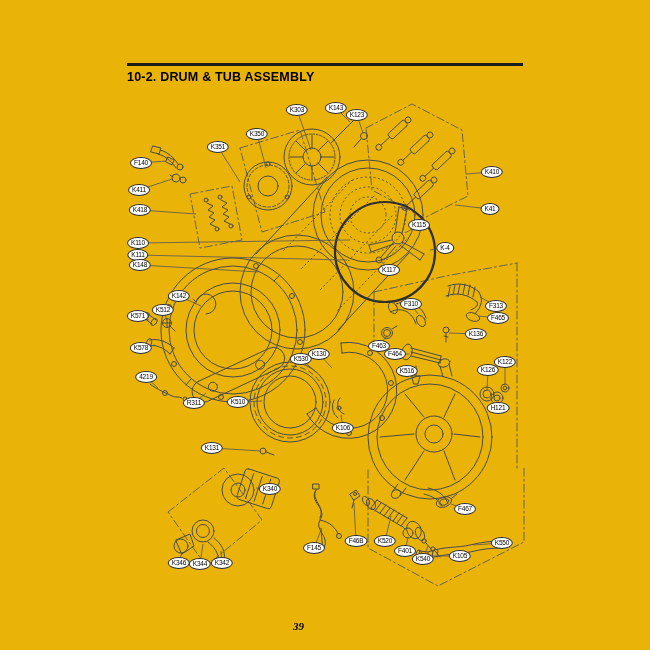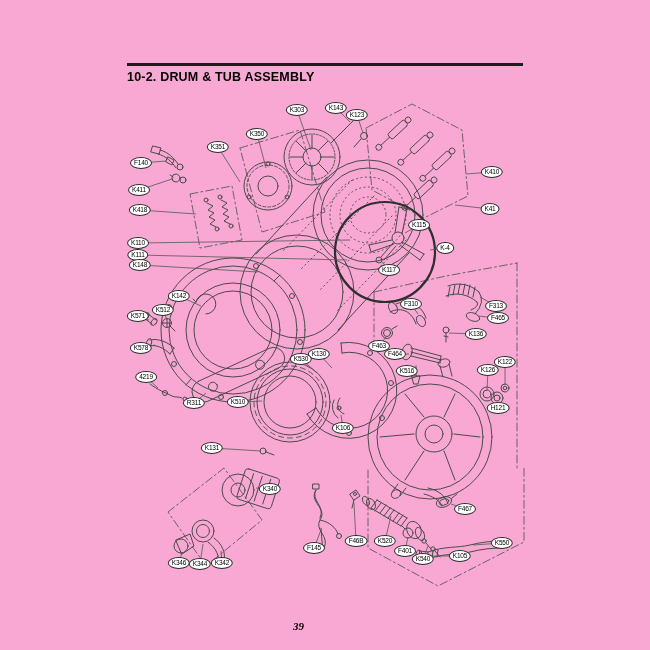--- a/index.html
+++ b/index.html
@@ -1,16 +1,16 @@
 <!DOCTYPE html>
 <html><head>
 <meta charset="utf-8">
 <style>
   html,body{margin:0;padding:0;background:#ffffff;}
-  .page{position:relative;width:650px;height:650px;background:#f9a8d4;overflow:hidden;
+  .page{position:relative;width:650px;height:650px;background:#eab308;overflow:hidden;
         font-family:"Liberation Sans",sans-serif;color:#000;}
   .top-rule{position:absolute;left:127px;top:63px;width:396px;height:3px;background:#1c1c1c;}
   .title{position:absolute;left:127px;top:70px;font-size:12.5px;font-weight:700;letter-spacing:.2px;}
   .page-num{position:absolute;left:0;top:620px;width:597px;text-align:center;
             font-family:"Liberation Serif",serif;font-style:italic;font-weight:700;font-size:11px;}
   svg.art,svg.leaders{position:absolute;left:0;top:0;}
   .labels{position:absolute;left:0;top:0;width:650px;height:650px;pointer-events:none;}
   .part-label{position:absolute;transform:translate(-50%,-50%);
       font:6.5px/8px "Liberation Sans",sans-serif;letter-spacing:-.2px;
       border:1px solid #2a2a2a;border-radius:50%;padding:1px 3px;

